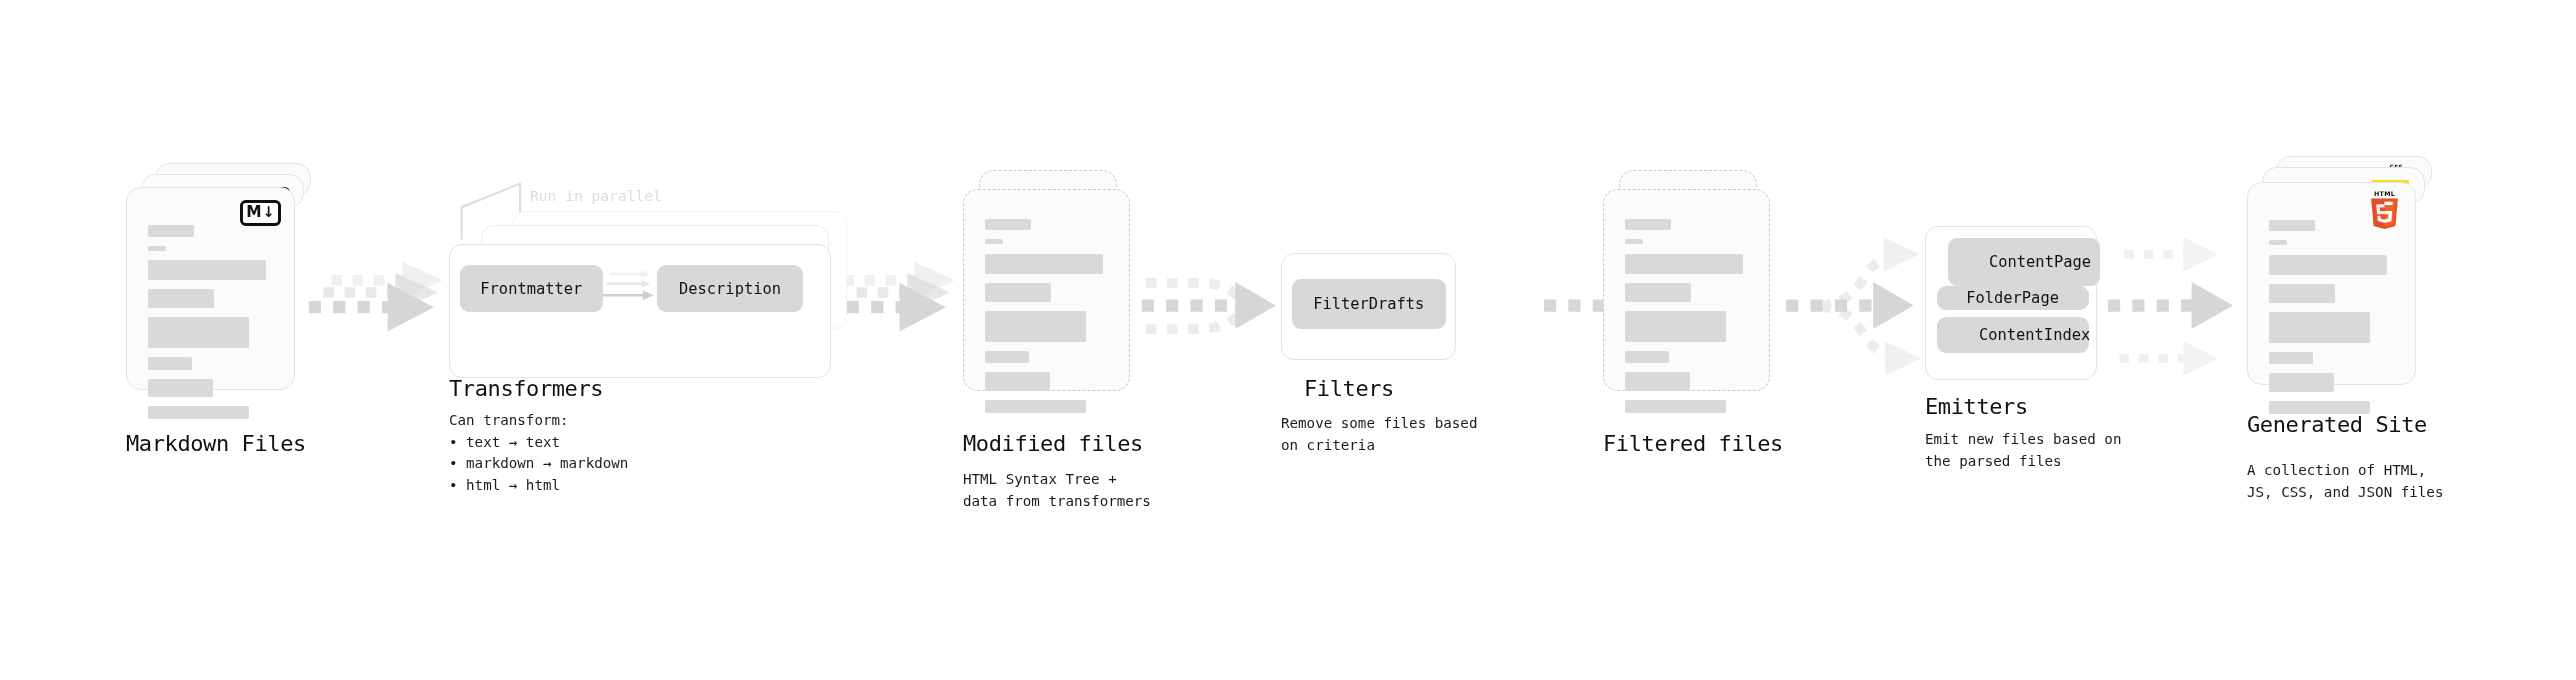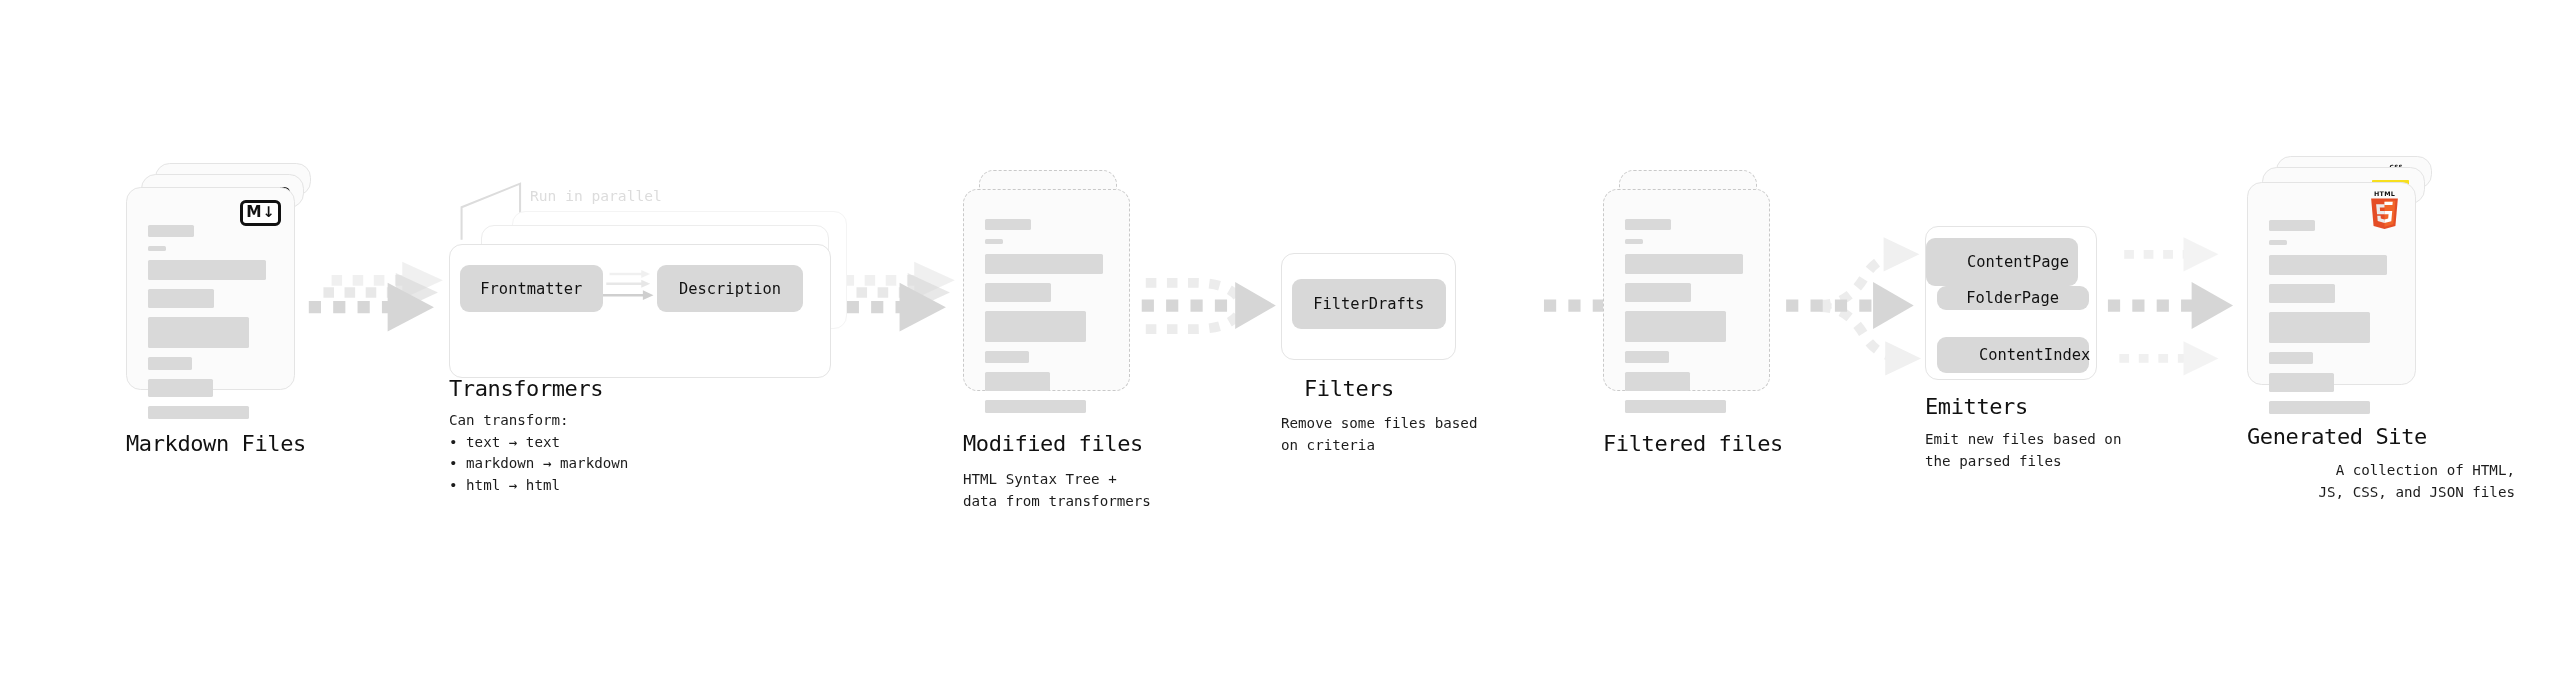--- a/index.html
+++ b/index.html
@@ -342,23 +342,23 @@
         <div class="ln" style="width:101px;height:31px;"></div>
         <div class="ln" style="width:44px;height:12.2px;"></div>
         <div class="ln" style="width:65px;height:18.7px;"></div>
         <div class="ln" style="width:101px;height:13px;"></div>
       </div>
     </div>
   </div>
   <div class="caption" style="left:1603px; top:431px;">Filtered files</div>
 
   <div class="stage-box" style="left:1925px; top:226px; width:172px; height:154px;">
-    <div class="chip" style="left:0; top:11.4px; width:152px; height:48px;padding-left:32px;">ContentPage</div>
+    <div class="chip" style="left:22px; top:11.4px; width:152px; height:48px;padding-left:32px;">ContentPage</div>
     <div class="chip" style="left:10.6px; top:59px; width:152px; height:24px;">FolderPage</div>
-    <div class="chip" style="left:10.6px; top:110px; width:152px; height:36px;padding-left:44px;">ContentIndex</div>
+    <div class="chip" style="left:10.6px; top:90px; width:152px; height:36px;padding-left:44px;">ContentIndex</div>
   </div>
   <div class="caption" style="left:1925px; top:394px;">Emitters</div>
   <div class="subcaption" style="left:1925px; top:429px; width:284px;">Emit new files based on
 the parsed files</div>
 
   <div class="doc-stack" style="left:2247px; top:156px; width:203px; height:268px;">
 
     <div class="doc-card" style="left:29px; top:0px; width:156px; height:32.5px;">
       <div class="badge-slot" style="right:16.3px; top:14.6px;">
         <div class="css-badge"></div>
@@ -386,18 +386,18 @@
         <div class="ln" style="width:18px;height:4.9px;margin-bottom:9.8px;"></div>
         <div class="ln" style="width:118px;height:19.5px;"></div>
         <div class="ln" style="width:66px;height:19.5px;"></div>
         <div class="ln" style="width:101px;height:31px;"></div>
         <div class="ln" style="width:44px;height:12.2px;"></div>
         <div class="ln" style="width:65px;height:18.7px;"></div>
         <div class="ln" style="width:101px;height:13px;"></div>
       </div>
     </div>
   </div>
-  <div class="caption" style="left:2247px; top:424px;">Generated Site</div>
-  <div class="subcaption" style="left:2247px; top:460px; width:268px;text-align:right;">A collection of HTML,
+  <div class="caption" style="left:2247px; top:412px;">Generated Site</div>
+  <div class="subcaption" style="left:2247px; top:460px; width:268px;">A collection of HTML,
 JS, CSS, and JSON files</div>
 
 </div>
 
 
 </body></html>

